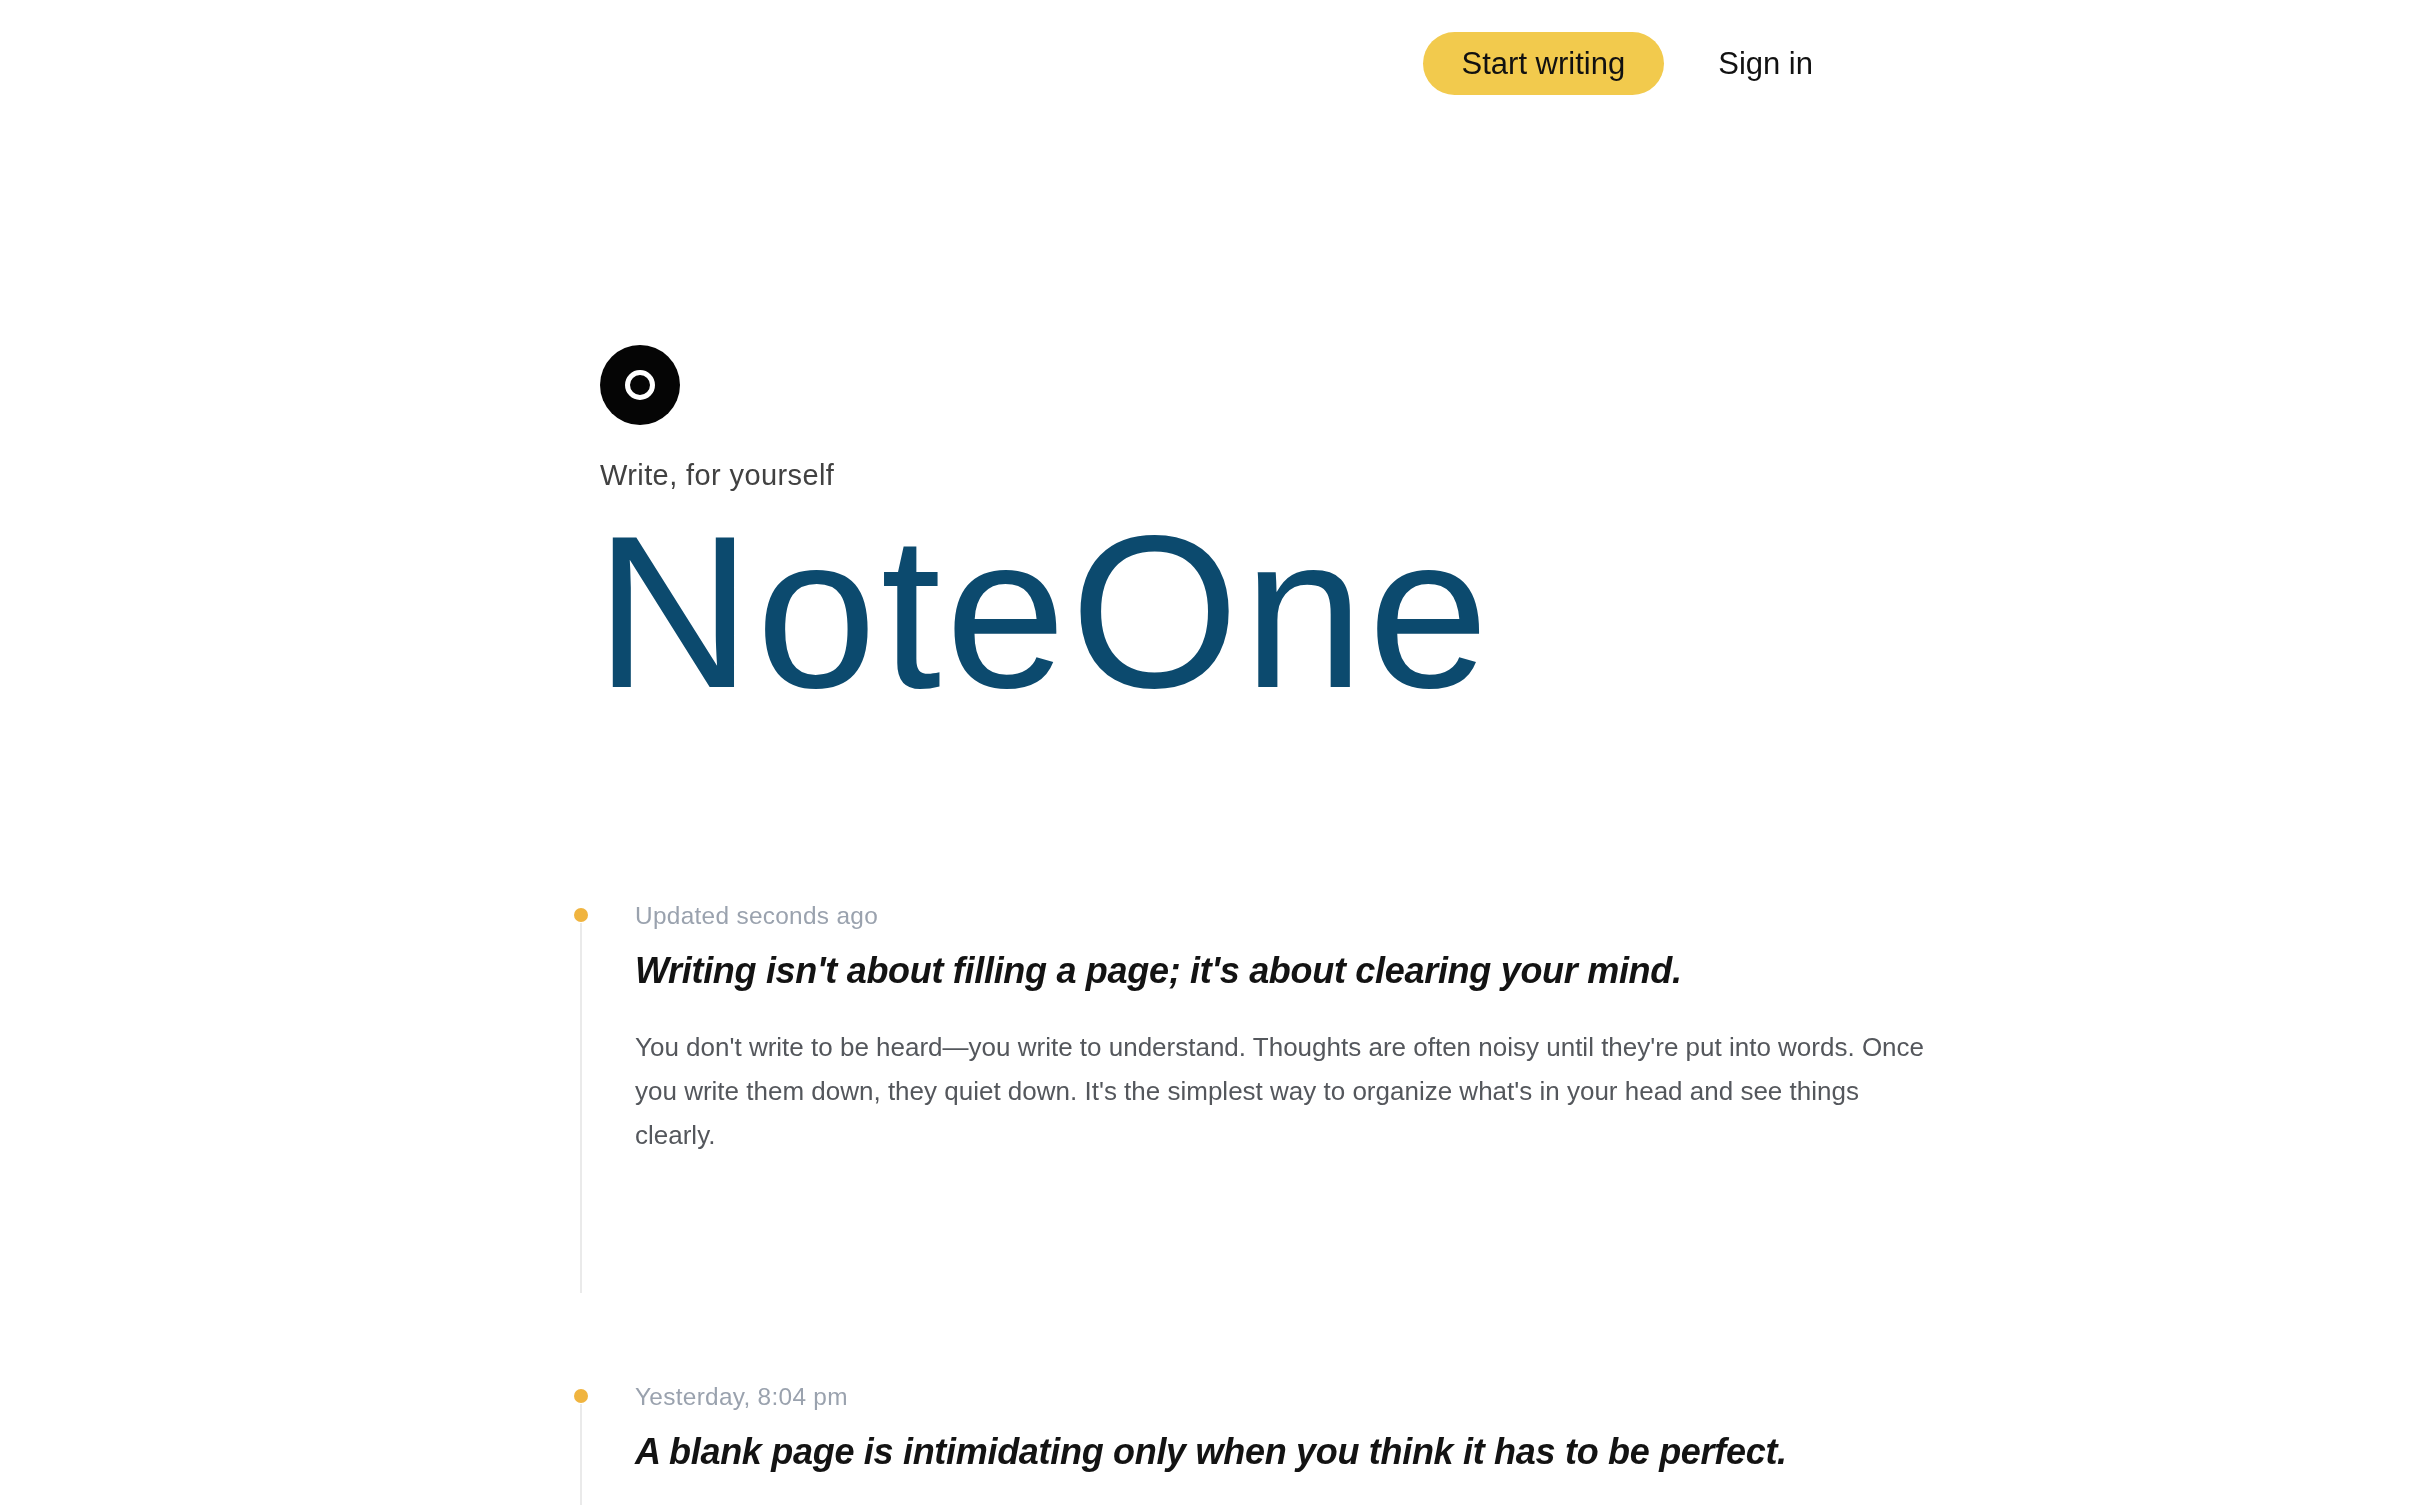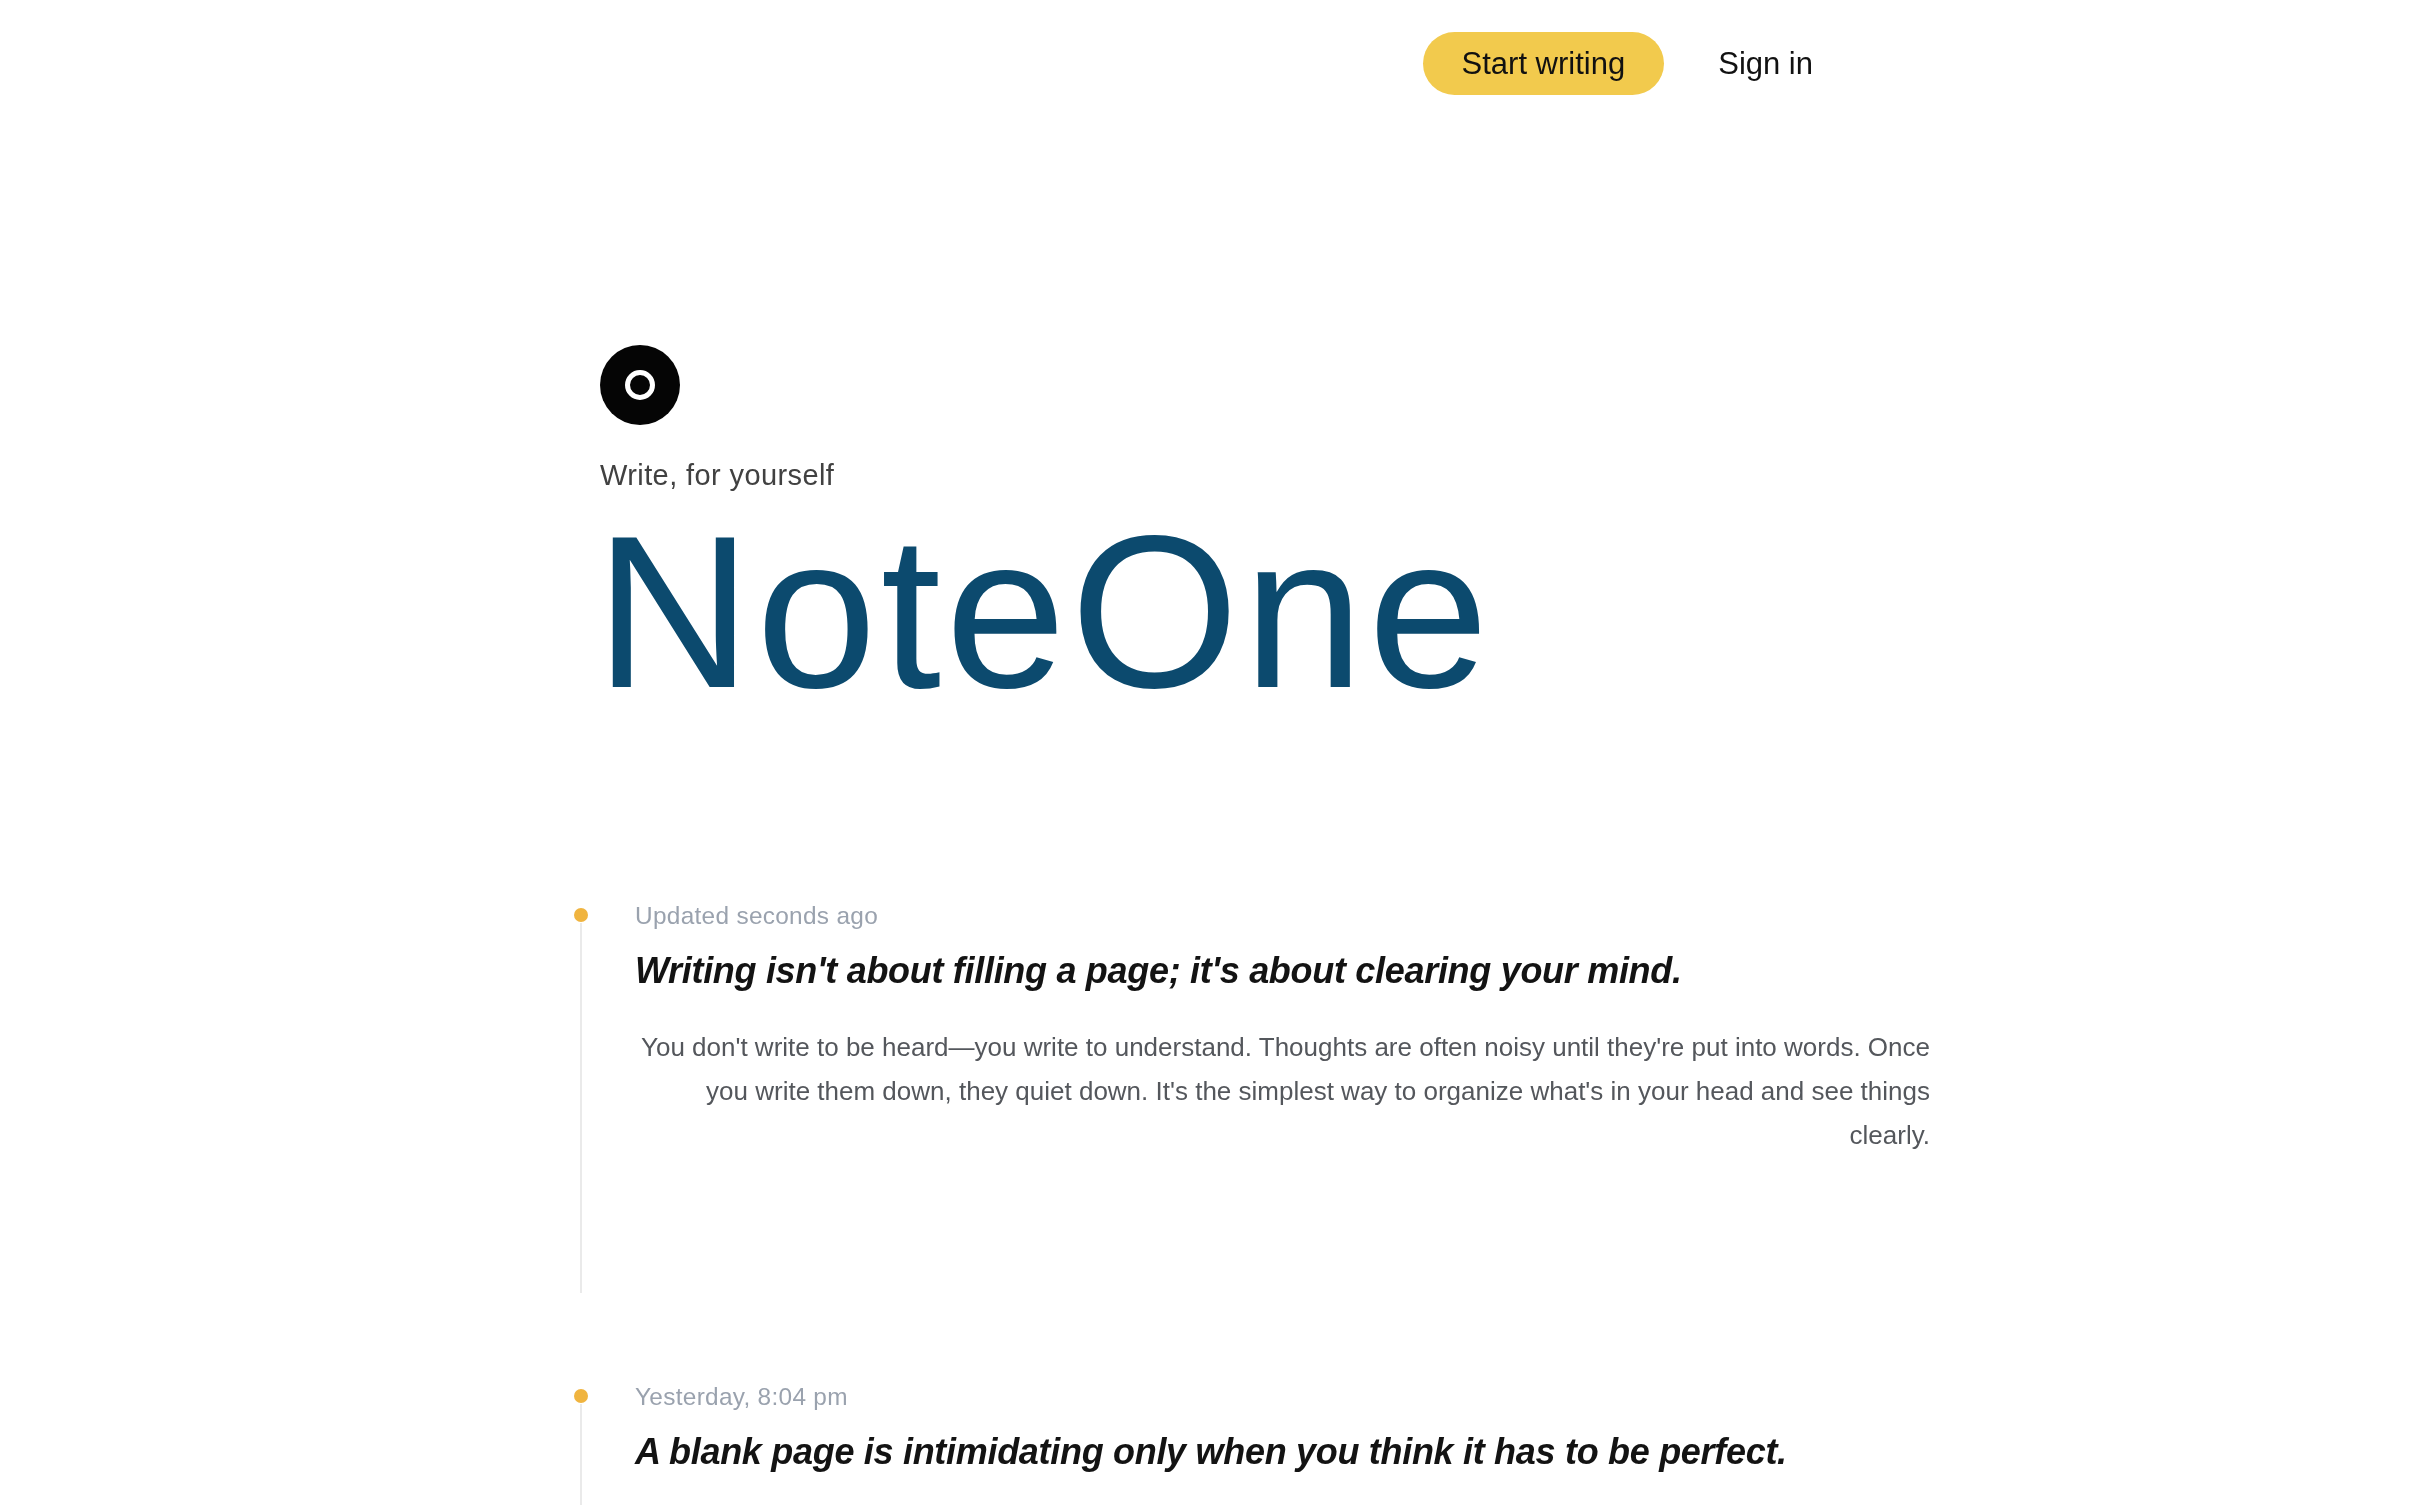--- a/index.html
+++ b/index.html
@@ -68,21 +68,21 @@
   .entry-content{margin-left:61px;}
   .timestamp{
     font-size:24.4px;line-height:30px;color:var(--timestamp-gray);letter-spacing:0.3px;
   }
   .note-title{
     margin:11.8px 0 0 0;font-size:36px;line-height:55px;font-weight:700;
     color:var(--title-black);letter-spacing:-0.3px;max-width:1312px;font-style:italic;
   }
   .note-body{
     margin:27px 0 0 0;font-size:26px;line-height:44px;
-    color:var(--body-gray);max-width:1295px;text-align:right;
+    color:var(--body-gray);max-width:1295px;
   }
 </style>
 </head>
 <body>
 
 <div class="page">
 
   <header class="topbar">
     <button class="btn-start">Start writing</button>
     <a class="sign-in">Sign in</a>

